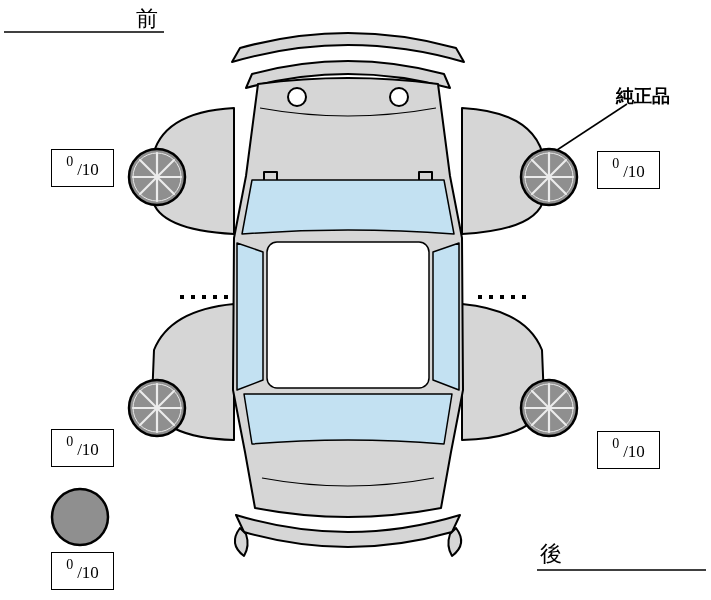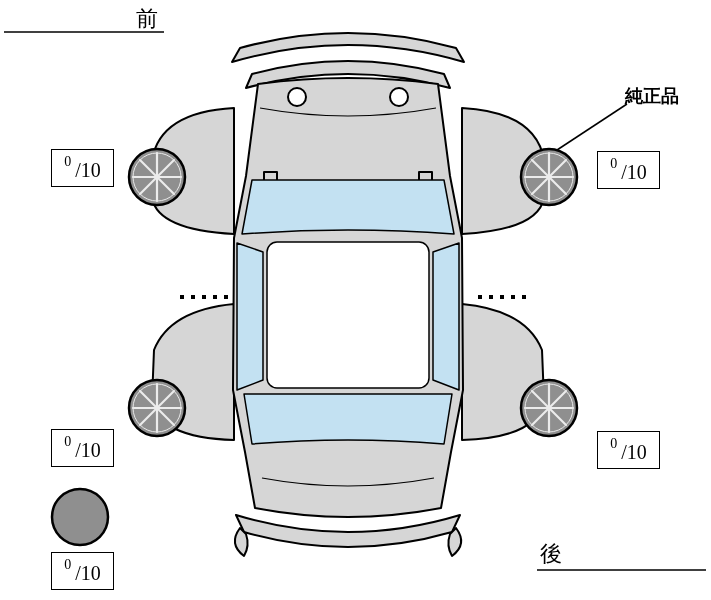--- a/index.html
+++ b/index.html
@@ -21,32 +21,32 @@
   .spokes line{stroke:#ececec;stroke-width:2.2;stroke-linecap:round;}
   .outline-thin{fill:none;stroke:var(--color-outline,#000);stroke-width:1.2;}
   .dotted{stroke:var(--color-outline,#000);stroke-width:4;stroke-dasharray:4 7;fill:none;}
   .pointer{stroke:var(--color-outline,#000);stroke-width:1.5;}
   .underline{stroke:var(--color-outline,#000);stroke-width:1.5;}
   .hood-circle{fill:#ffffff;stroke:var(--color-outline,#000);stroke-width:2;}
 
   
   .label-front{position:absolute;left:136px;top:4px;font-size:22px;font-family:"DejaVu Serif","Liberation Serif",serif;}
   .label-rear{position:absolute;left:540px;top:539px;font-size:22px;font-family:"DejaVu Serif","Liberation Serif",serif;}
-  .label-genuine{position:absolute;left:616px;top:84px;font-size:18px;font-weight:bold;font-family:"DejaVu Sans","Liberation Sans",sans-serif;margin-left:9px;}
+  .label-genuine{position:absolute;left:616px;top:84px;font-size:18px;font-weight:bold;font-family:"DejaVu Sans","Liberation Sans",sans-serif;}
 
   
   .score-box{
     position:absolute;width:63px;height:38px;
     background:#ffffff;border:1.5px solid #000;
     box-sizing:border-box;
     display:flex;align-items:center;justify-content:center;gap:4px;
     font-family:"Liberation Serif","DejaVu Serif",serif;
   }
   .score-val{font-size:14px;transform:translateY(-6px);}
-  .score-den{font-size:20px;transform:translateY(2px);}
+  .score-den{font-size:17px;transform:translateY(2px);}
   .box-fl{left:51px;top:149px;}
   .box-fr{left:597px;top:151px;}
   .box-rl{left:51px;top:429px;}
   .box-rr{left:597px;top:431px;}
   .box-spare{left:51px;top:552px;}
 </style>
 </head>
 <body>
 
 <div class="stage">

